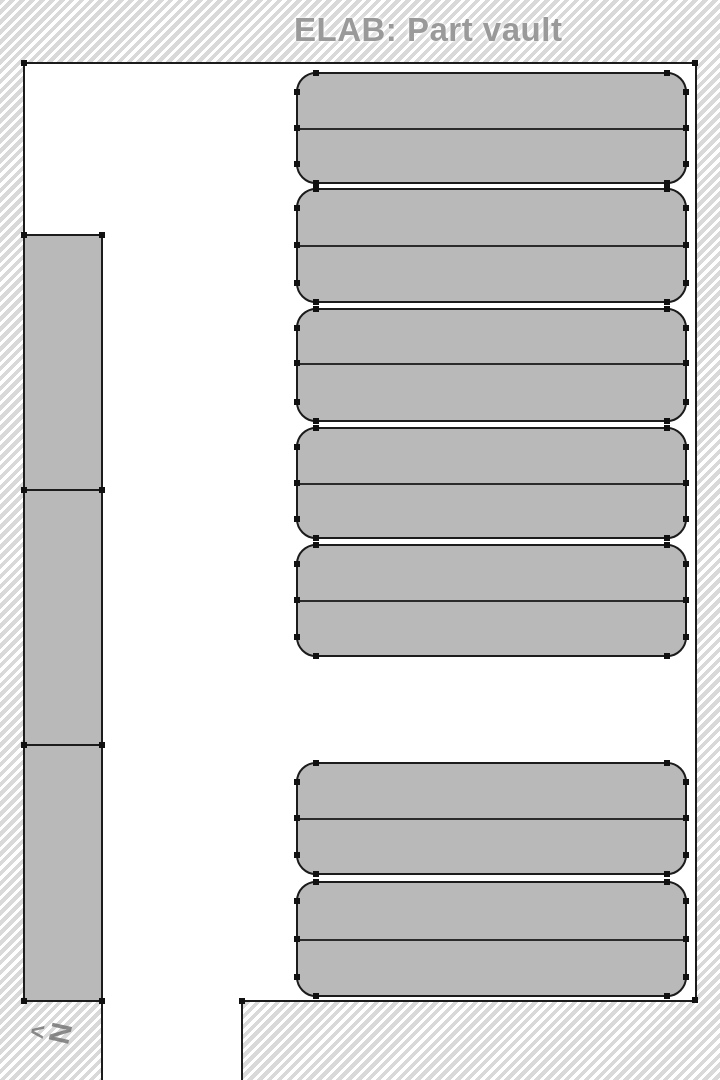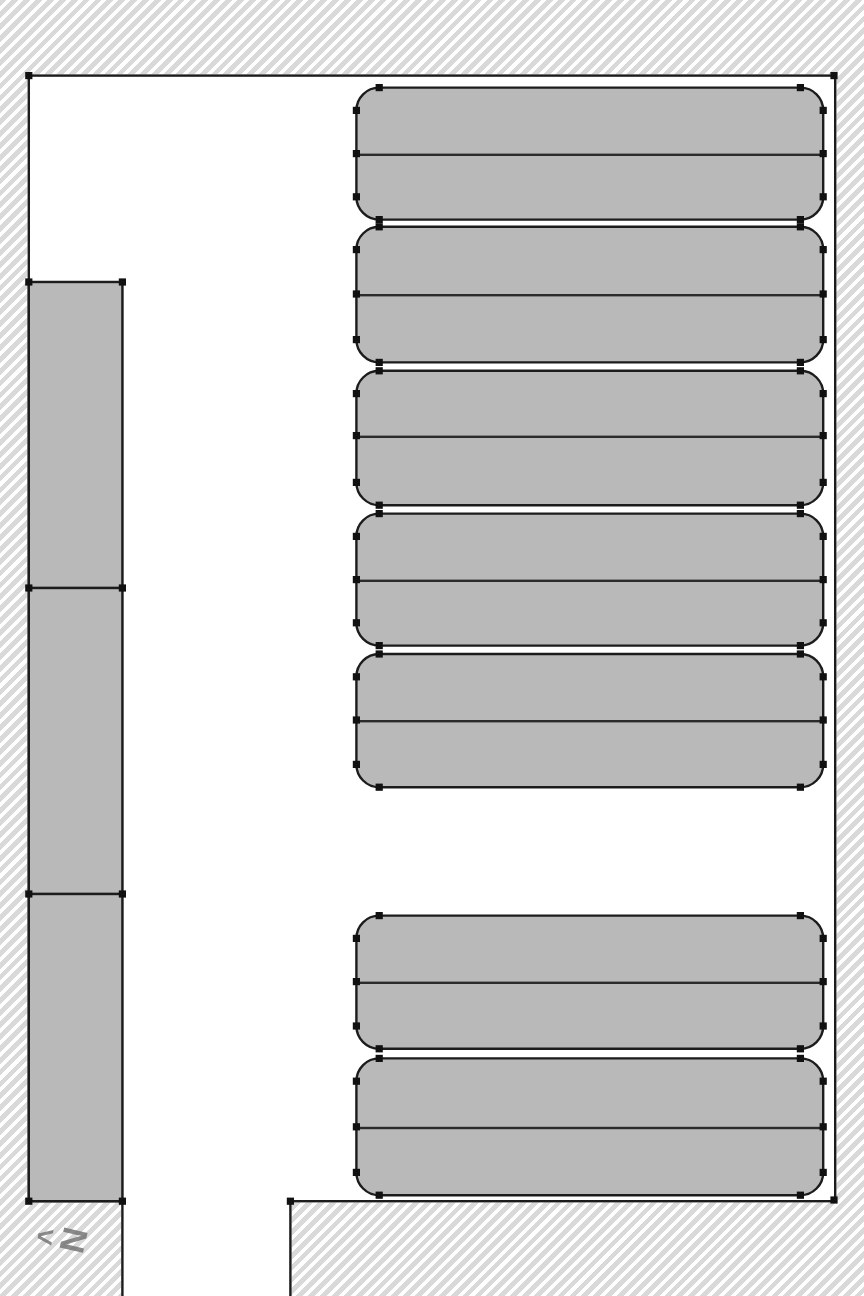--- a/index.html
+++ b/index.html
@@ -95,20 +95,21 @@
     font-size: 29px;
     line-height: 1;
     display: inline-block;
     transform: rotate(95deg);
   }
 </style>
 </head>
 <body>
 
 <div class="canvas">
+  <h1 class="title">ELAB: Part vault</h1>
 
   <div class="room" id="room" style="left: 23px; top: 62px; width: 674px; height: 940px;"></div>
   <div class="corridor" id="corridor" style="left: 101px; top: 999px; width: 142px; height: 81px;"></div>
 
   <div id="shelves-layer">
       <div class="rack" style="left: 23px; top: 234px; width: 80px; height: 257px;"></div>
       <div class="rack" style="left: 23px; top: 489px; width: 80px; height: 257px;"></div>
       <div class="rack" style="left: 23px; top: 744px; width: 80px; height: 258px;"></div>
       <div class="marker" style="left: 21px; top: 232px;"></div>
       <div class="marker" style="left: 99px; top: 232px;"></div>

